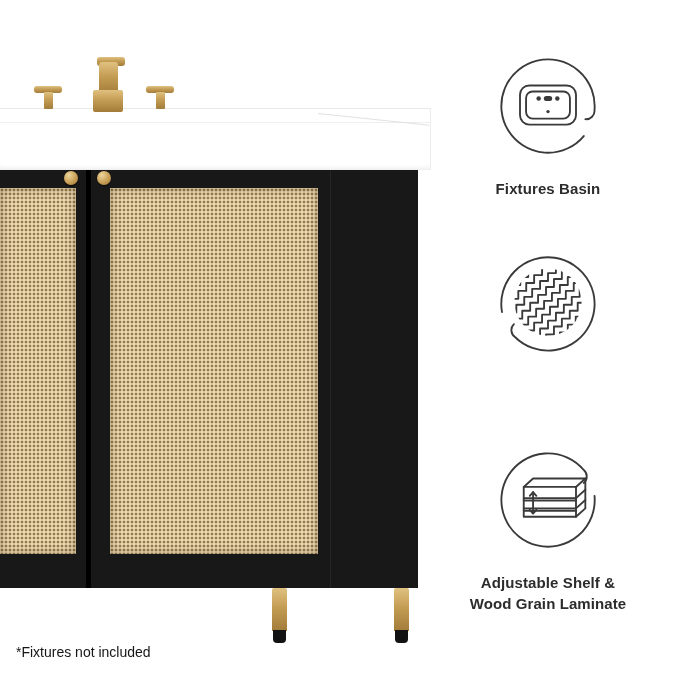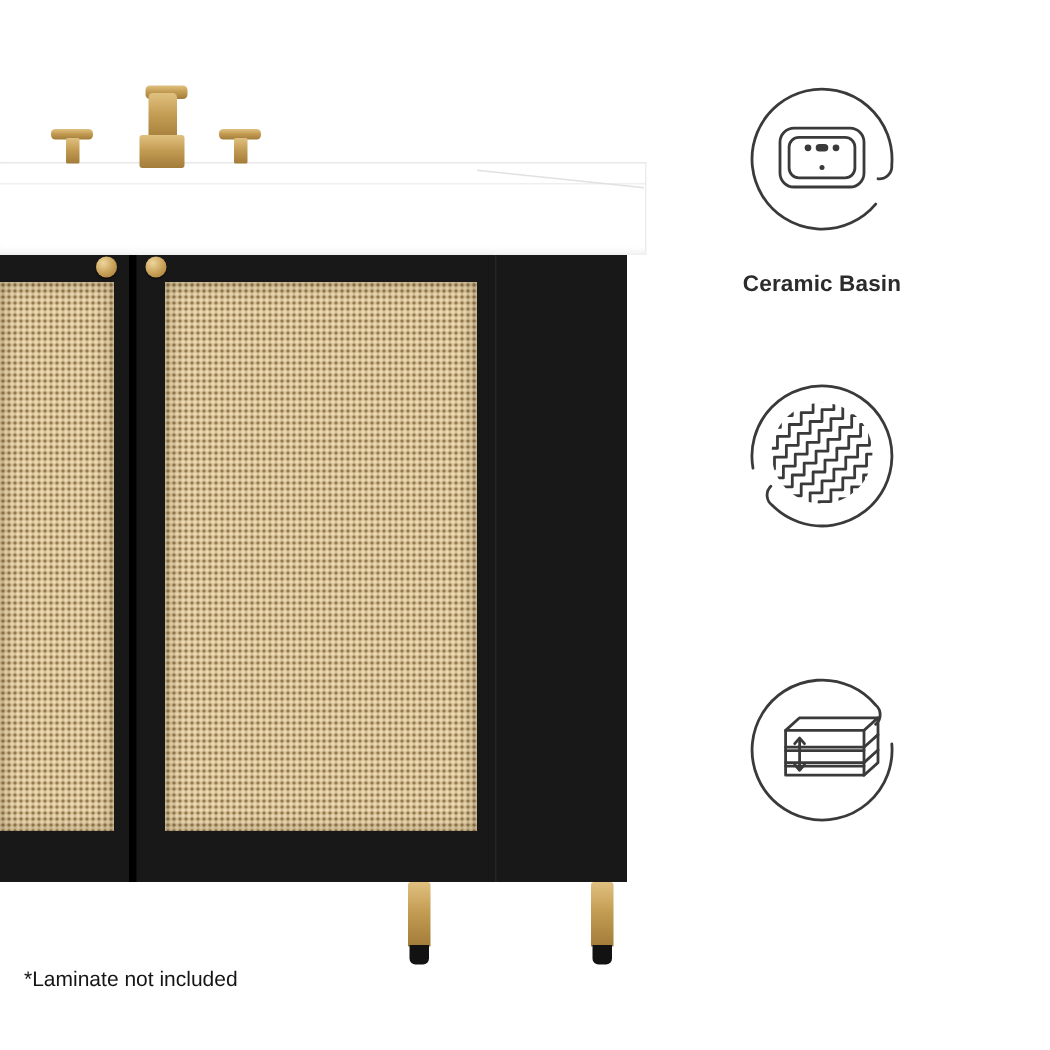--- a/index.html
+++ b/index.html
@@ -95,21 +95,21 @@
   <div class="feature f1">
     <svg width="112" height="112" viewBox="0 0 120 120">
       <path class="s" d="M88.7 101A50 50 0 1 1 107 77.1A9 9 0 0 1 95 84" transform="rotate(-15 60 60)"></path>
       <rect class="s" x="30" y="38" width="60" height="42" rx="10"></rect>
       <rect class="s" x="36.5" y="44.5" width="47" height="29" rx="7"></rect>
       <circle class="f" cx="50" cy="52" r="2.4"></circle>
       <rect class="f" x="55.5" y="49.3" width="9" height="5.4" rx="2.7"></rect>
       <circle class="f" cx="70" cy="52" r="2.4"></circle>
       <circle class="f" cx="60" cy="66" r="1.8"></circle>
     </svg>
-    <div class="feature-label">Ceramic Basin</div>
+    <div class="feature-label">Fixtures Basin</div>
   </div>
 
   <div class="feature f2">
     <svg width="112" height="112" viewBox="0 0 120 120">
       <path class="s" d="M88.7 101A50 50 0 1 1 107 77.1A9 9 0 0 1 95 84" transform="rotate(115 60 60)"></path>
       <clipPath id="wv">
           <circle cx="60" cy="58" r="36"></circle>
         </clipPath>
       <g clip-path="url(#wv)">
         <g transform="rotate(-45 60 58)">
@@ -135,16 +135,18 @@
         <path d="M34 46L44 37L100 37L90 46"></path>
         <path d="M100 37V69L90 78"></path>
         <path d="M34 58H90 M34 60.5H90"></path>
         <path d="M34 69H90 M34 71.5H90"></path>
         <path d="M90 58L100 49 M90 69L100 60"></path>
         <path d="M44 52V74"></path>
         <path d="M40.5 55.5L44 51.5L47.5 55.5"></path>
         <path d="M40.5 70.5L44 74.5L47.5 70.5"></path>
       </g>
     </svg>
+    <div class="feature-label">Adjustable Shelf &amp;
+Wood Grain Laminate</div>
   </div>
 
-  <div class="footnote">*Laminate not included</div>
+  <div class="footnote">*Fixtures not included</div>
 </div>
 
 </body></html>

